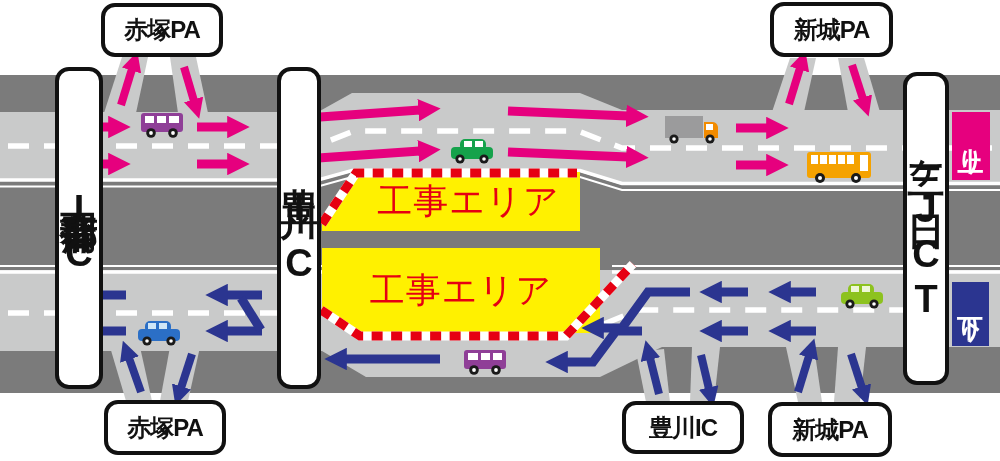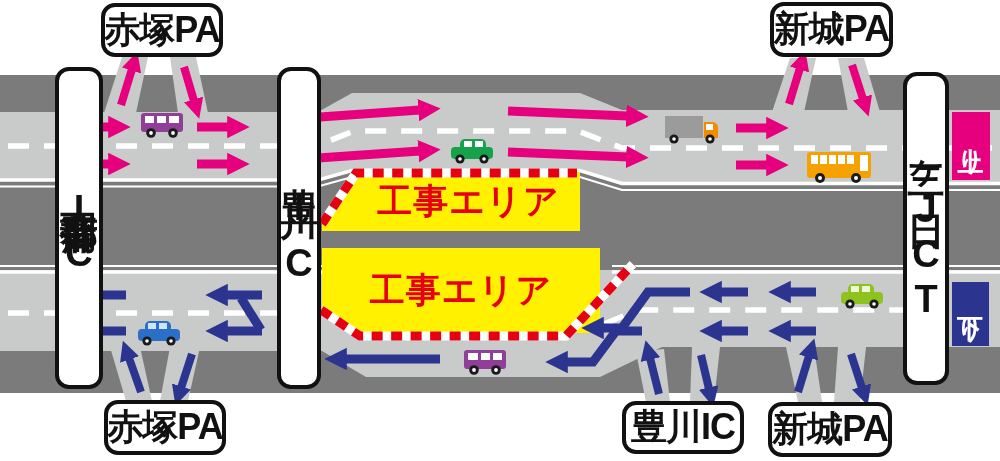--- a/index.html
+++ b/index.html
@@ -17,31 +17,31 @@
   .edge{stroke:#ffffff;stroke-width:3.5;fill:none;}
   .edge2{stroke:#ffffff;stroke-width:2;fill:none;}
   .dotw{stroke:#ffffff;stroke-width:9;fill:none;}
   .dotr{stroke:#e60012;stroke-width:9;stroke-dasharray:11 8.5;fill:none;}
   
   .plate{
     position:absolute;background:#ffffff;border:4px solid #111111;border-radius:14px;
     display:flex;align-items:center;justify-content:center;color:#111111;font-weight:bold;
     box-sizing:border-box;z-index:5;
   }
-  .pa{font-size:36px;letter-spacing:-1px;white-space:nowrap;}
+  .pa{font-size:24px;letter-spacing:-1px;white-space:nowrap;}
   .vert span{writing-mode:vertical-rl;text-orientation:upright;line-height:1;}
   .ic{font-size:38px;}
   .badge{
     position:absolute;display:flex;align-items:center;justify-content:center;
     color:#ffffff;font-weight:bold;font-size:26px;z-index:5;box-sizing:border-box;
   }
   .badge span{writing-mode:vertical-rl;text-orientation:upright;line-height:1;letter-spacing:3px;}
   .kouji{
     position:absolute;display:flex;align-items:center;justify-content:center;
-    color:#e60012;font-weight:bold;font-size:35px;letter-spacing:1px;z-index:4;white-space:nowrap;
+    color:#e60012;font-weight:normal;font-size:35px;letter-spacing:1px;z-index:4;white-space:nowrap;
   }
 </style>
 </head>
 <body>
 
 <div class="stage">
 
 <svg viewBox="0 0 1000 461">
   <defs>
     <marker id="ah-p" markerUnits="strokeWidth" markerWidth="2.5" markerHeight="2.5" refX="0.2" refY="1.25" orient="auto">

